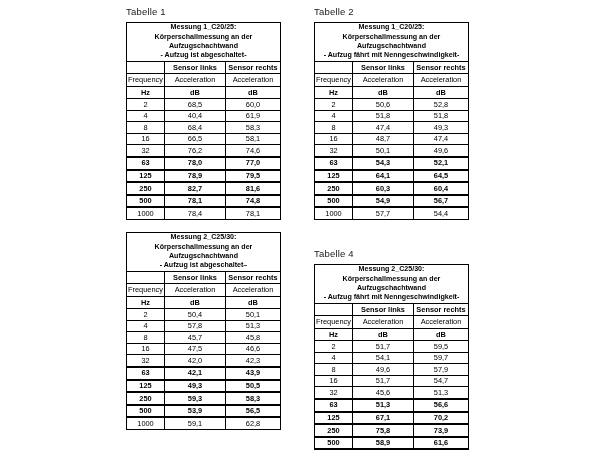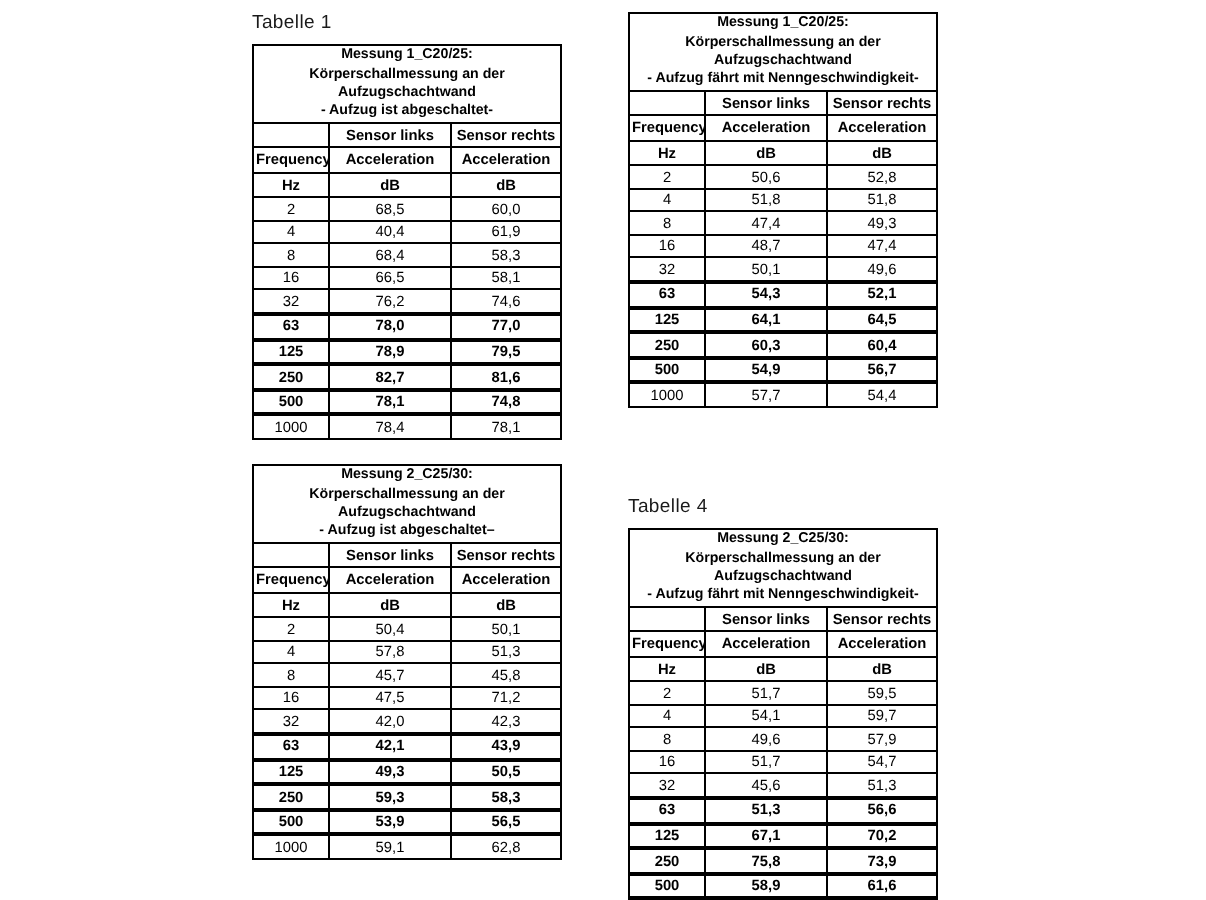--- a/index.html
+++ b/index.html
@@ -30,21 +30,21 @@
     text-align: center;
     vertical-align: middle;
     font-size: 7.4px;
     line-height: 9.6px;
     white-space: nowrap;
     overflow: hidden;
   }
   td.title-cell { height: 38px; font-weight: bold; }
   .title-line { font-size: 7.1px; line-height: 9.4px; text-align: center; }
   tr.sensor-row td, tr.hz-row td { height: 11px; font-weight: bold; }
-  tr.freq-row td { height: 12px; font-weight: bold; }
+  tr.freq-row td { height: 12px; font-weight: normal; }
   tr.data-row td { height: 10.6px; }
   tr.data-row.bold td {
     font-weight: bold;
     border-top-width: 2px;
     border-bottom-width: 2px;
   }
 </style>
 </head>
 <body>
 
@@ -128,20 +128,21 @@
           </tr>
           <tr class="data-row">
             <td>1000</td>
             <td>78,4</td>
             <td>78,1</td>
           </tr>
         </tbody>
       </table>
     </div>
     <div class="tbl-block" style="left: 314px; top: 6px;">
+      <div class="tbl-label">Tabelle 2</div>
       <table class="meas">
         <colgroup>
           <col style="width: 38px;">
           <col style="width: 61px;">
           <col style="width: 55px;">
         </colgroup>
         <tbody>
           <tr class="title-row">
             <td class="title-cell" colspan="3">
               <div class="title-line">Messung 1_C20/25:</div>
@@ -260,21 +261,21 @@
             <td>51,3</td>
           </tr>
           <tr class="data-row">
             <td>8</td>
             <td>45,7</td>
             <td>45,8</td>
           </tr>
           <tr class="data-row">
             <td>16</td>
             <td>47,5</td>
-            <td>71,2</td>
+            <td>46,6</td>
           </tr>
           <tr class="data-row">
             <td>32</td>
             <td>42,0</td>
             <td>42,3</td>
           </tr>
           <tr class="data-row bold">
             <td>63</td>
             <td>42,1</td>
             <td>43,9</td>

